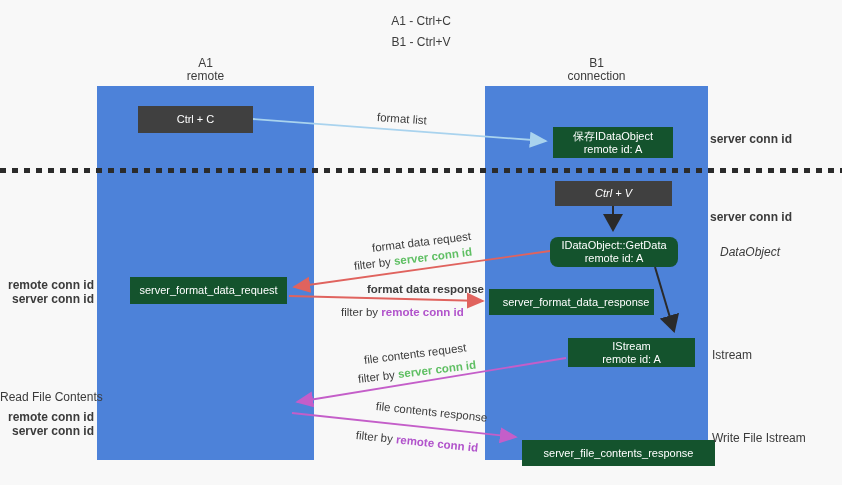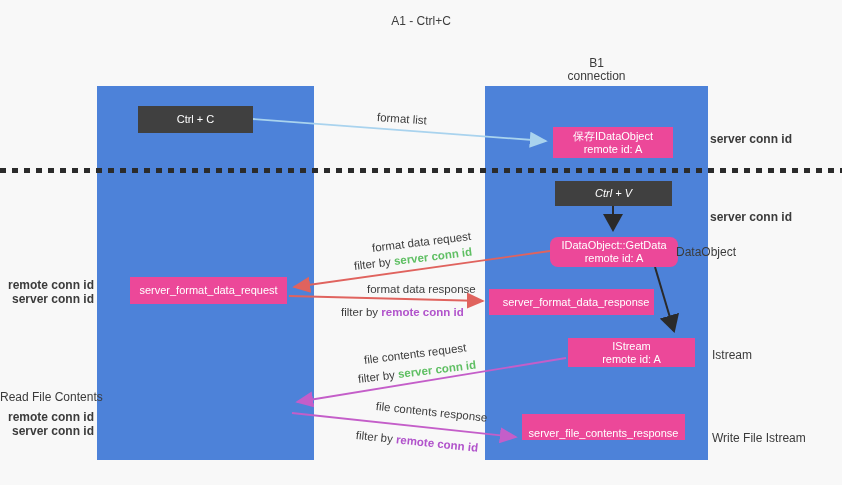--- a/index.html
+++ b/index.html
@@ -13,50 +13,55 @@
     font-size:12px;color:#3d3d3d;line-height:21px;}
   .lane-header{position:absolute;text-align:center;font-size:12px;color:#3b3b3b;line-height:13px;}
   .lane{position:absolute;top:86px;height:374px;background:#4d82d9;}
   .lane-a{left:97px;width:217px;}
   .lane-b{left:485px;width:223px;}
   .divider{position:absolute;left:0;top:168px;width:842px;height:5px;
     background:repeating-linear-gradient(90deg,#2b2b2b 0 6px,transparent 6px 12px);}
   .box{position:absolute;display:flex;flex-direction:column;align-items:center;
     justify-content:center;color:#fff;text-align:center;font-size:11px;line-height:13px;}
   .green-box{background:#404040;}
-  .orange-box{background:#ec4899;}
+  .orange-box{background:#14532d;}
   .b-ctrl-c{left:138px;top:106px;width:115px;height:27px;}
   .b-save{left:553px;top:127px;width:120px;height:31px;}
   .b-ctrl-v{left:555px;top:181px;width:117px;height:25px;font-style:italic;}
   .b-getdata{left:550px;top:237px;width:128px;height:30px;border-radius:8px;}
   .b-freq{left:130px;top:277px;width:157px;height:27px;}
   .b-fresp{left:489px;top:289px;width:156px;height:26px;padding-left:9px;}
   .b-istream{left:568px;top:338px;width:127px;height:29px;}
   .b-fcreq{left:128px;top:392px;width:162px;height:27px;}
-  .b-fcresp{left:522px;top:414px;width:163px;height:26px;justify-content:flex-end;}
+  .b-fcresp{left:522px;top:440px;width:193px;height:26px;}
   svg.wires{position:absolute;left:0;top:0;pointer-events:none;}
   .alabel{position:absolute;font-size:11.5px;color:#3d3d3d;white-space:nowrap;transform-origin:left center;}
   .rot-n7{transform:rotate(-7deg);}
   .rot-p6{transform:rotate(6deg);}
   .rot-p4{transform:rotate(4deg);}
   .grn{color:#5fbf63;font-weight:bold;}
   .ppl{color:#b153cb;font-weight:bold;}
   .side{position:absolute;font-size:12px;color:#3b3b3b;white-space:nowrap;}
   .side-r{left:710px;}
   .side-l{left:0;width:94px;text-align:right;}
 </style>
 </head>
 <body>
 
 <div class="canvas">
 
   <div class="title">
     <div>A1 - Ctrl+C</div>
+    <div>B1 - Ctrl+V</div>
   </div>
 
+  <div class="lane-header" style="left:97px;top:57px;width:217px;">
+    <div>A1</div>
+    <div>remote</div>
+  </div>
   <div class="lane-header" style="left:485px;top:57px;width:223px;">
     <div>B1</div>
     <div>connection</div>
   </div>
 
   <div class="lane lane-a"></div>
   <div class="lane lane-b"></div>
 
   <div class="divider"></div>
 
@@ -121,41 +126,41 @@
   </div>
 
   <div class="alabel rot-p4" style="left:377px;top:111px;">format list</div>
 
   <div class="alabel rot-n7" style="left:372px;top:242px;">format data request</div>
   <div class="alabel rot-n7" style="left:354px;top:260px;">
     <span>filter by</span>
     <span class="grn">server conn id</span>
   </div>
 
-  <div class="alabel" style="left:367px;top:283px;">format data response</div>
+  <div class="alabel" style="left:367px;top:283px;font-weight:bold;">format data response</div>
   <div class="alabel" style="left:341px;top:306px;">
     <span>filter by</span>
     <span class="ppl">remote conn id</span>
   </div>
 
   <div class="alabel rot-n7" style="left:364px;top:354px;">file contents request</div>
   <div class="alabel rot-n7" style="left:358px;top:373px;">
     <span>filter by</span>
     <span class="grn">server conn id</span>
   </div>
 
   <div class="alabel rot-p6" style="left:376px;top:400px;">file contents response</div>
   <div class="alabel rot-p6" style="left:356px;top:429px;">
     <span>filter by</span>
     <span class="ppl">remote conn id</span>
   </div>
 
   <div class="side side-r grn" style="top:132px;">server conn id</div>
   <div class="side side-r grn" style="top:210px;">server conn id</div>
-  <div class="side side-r" style="top:245px;left:676px;">DataObject</div>
+  <div class="side side-r" style="top:245px;left:720px;font-style:italic;">DataObject</div>
   <div class="side side-r" style="top:348px;left:712px;">Istream</div>
   <div class="side side-r" style="top:431px;left:712px;">Write File Istream</div>
 
   <div class="side side-l ppl" style="top:278px;">remote conn id</div>
   <div class="side side-l grn" style="top:292px;">server conn id</div>
   <div class="side side-l" style="top:390px;">Read File Contents</div>
   <div class="side side-l ppl" style="top:410px;">remote conn id</div>
   <div class="side side-l grn" style="top:424px;">server conn id</div>
 
 </div>

